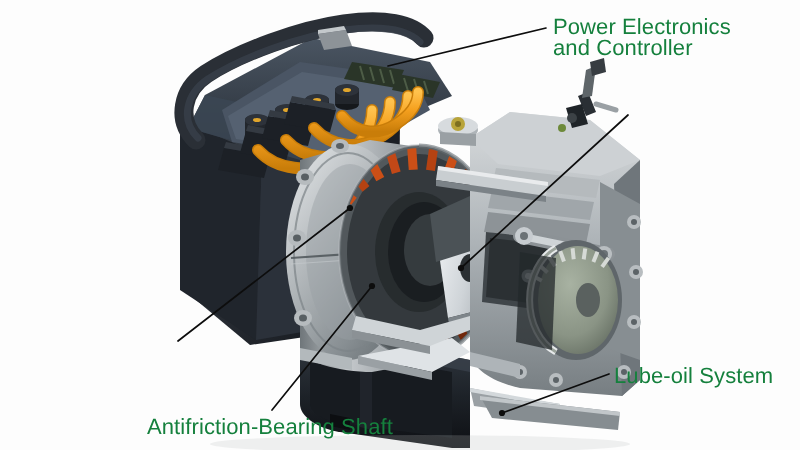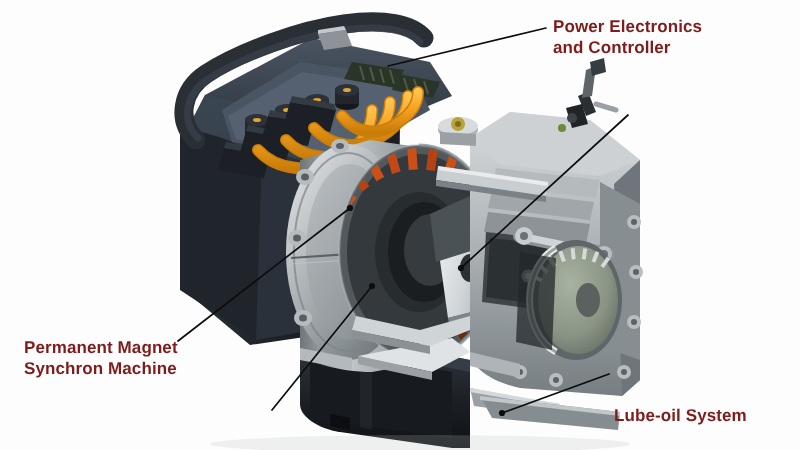--- a/index.html
+++ b/index.html
@@ -17,37 +17,37 @@
     font-family: "Liberation Sans", sans-serif;
   }
   #art {
     position: absolute;
     inset: 0;
     width: 800px;
     height: 450px;
   }
   .callout {
     position: absolute;
-    color: #7f1d1d;
+    color: #15803d;
     font-family: "Liberation Sans", sans-serif;
-    font-size: 17px;
-    font-weight: 700;
+    font-size: 22px;
+    font-weight: 400;
     line-height: 21px;
     letter-spacing: 0.1px;
     white-space: pre;
     text-rendering: geometricPrecision;
   }
   .callout.right { text-align: left; }
   .callout.left  { text-align: left; }
 
   #label-power-electronics { left: 553px; top: 16px; }
   #label-rotary-engine     { left: 636px; top: 107px; }
   #label-pm-machine        { left: 24px;  top: 337px; }
   #label-bearing-shaft     { left: 147px; top: 416px; }
-  #label-lube-oil          { left: 614px; top: 365px; margin-top: 40px; }
+  #label-lube-oil          { left: 614px; top: 365px; }
 
   #leaders { position: absolute; inset: 0; pointer-events: none; }
 </style>
 </head>
 <body>
 
 <div id="stage">
 
   <svg id="art" viewBox="0 0 800 450">
     <defs>
@@ -387,19 +387,18 @@
       <circle cx="372" cy="286" r="3.1" stroke="none"></circle>
       <line x1="609" y1="374" x2="502" y2="413"></line>
       <circle cx="502" cy="413" r="3.1" stroke="none"></circle>
     </g>
   </svg>
 
   <div class="callout right" id="label-power-electronics">Power Electronics
 and Controller</div>
 
 
-  <div class="callout left" id="label-pm-machine">Permanent Magnet
-Synchron Machine</div>
-
+
+  <div class="callout left" id="label-bearing-shaft">Antifriction-Bearing Shaft</div>
 
   <div class="callout right" id="label-lube-oil">Lube-oil System</div>
 
 </div>
 
 </body></html>

